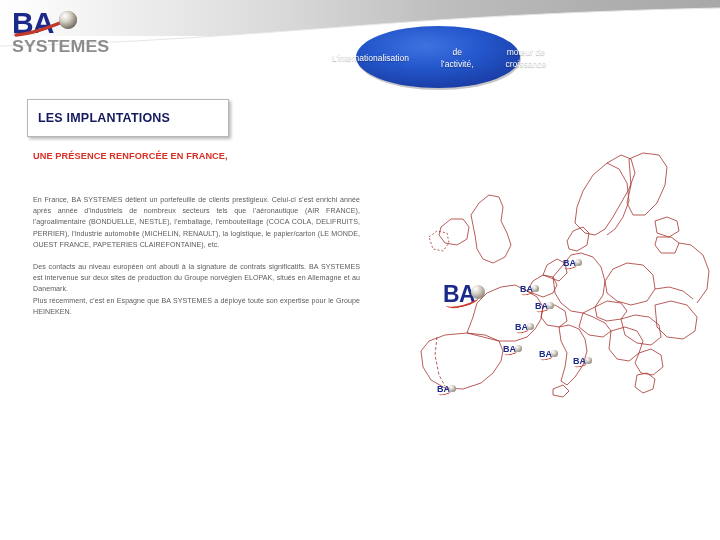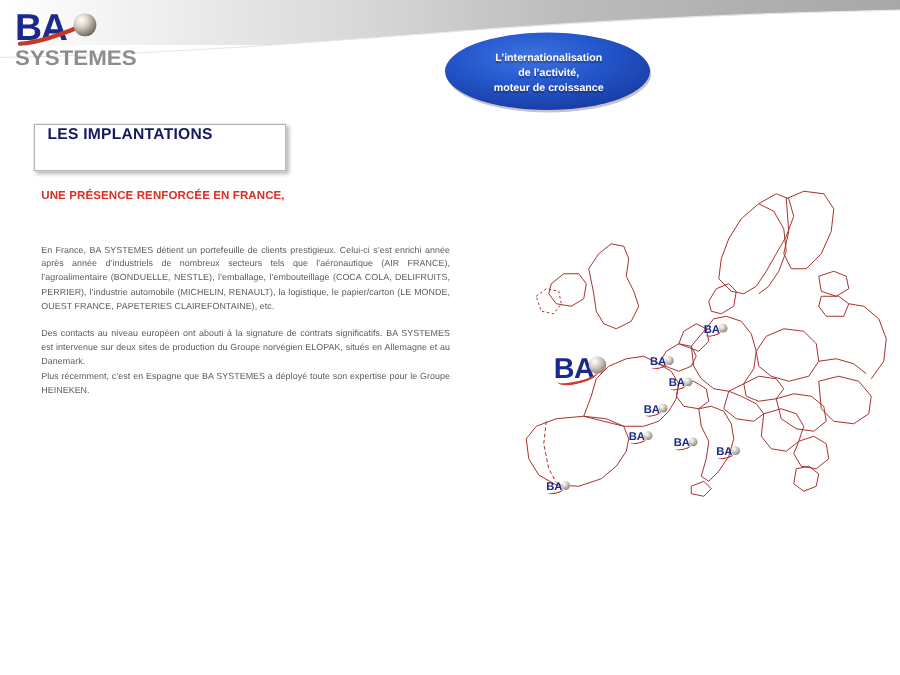--- a/index.html
+++ b/index.html
@@ -72,40 +72,41 @@
   .ellipse-wrap {
     position: absolute;
     left: 354px; top: 24px;
     width: 170px; height: 68px;
   }
   .ellipse-text {
     position: absolute;
     left: 0; top: 0;
     width: 170px; height: 68px;
     display: flex;
-    flex-direction: column;
     align-items: center;
     justify-content: center;
     color: #ffffff;
     font-size: 8.5px;
-    font-weight: bold;
+    font-weight: normal;
     line-height: 12px;
     text-align: center;
     text-shadow: 0 1px 1px rgba(0,0,0,.35);
+    gap: 32px;
   }
 
   
   .title-box {
     position: absolute;
     left: 27px; top: 99px;
     width: 200px; height: 36px;
     background: #ffffff;
     border: 1px solid #b6b6b6;
     box-shadow: 2px 2px 3px rgba(0,0,0,.28);
     display: flex;
+    align-items: center;
   }
   .title-text {
     padding-left: 10px;
     color: #141a5e;
     font-size: 12.5px;
     font-weight: bold;
     letter-spacing: .2px;
   }
 
   

